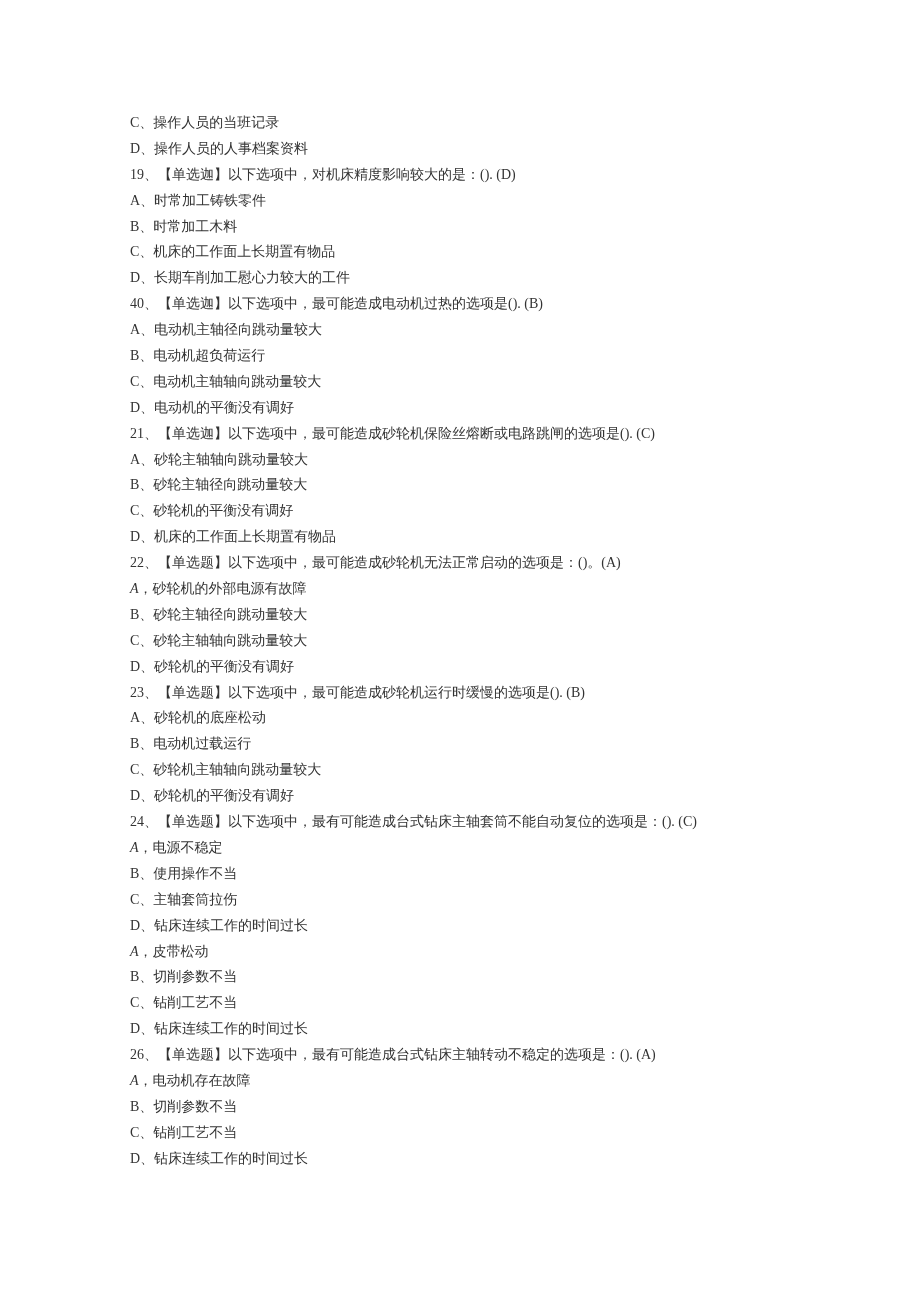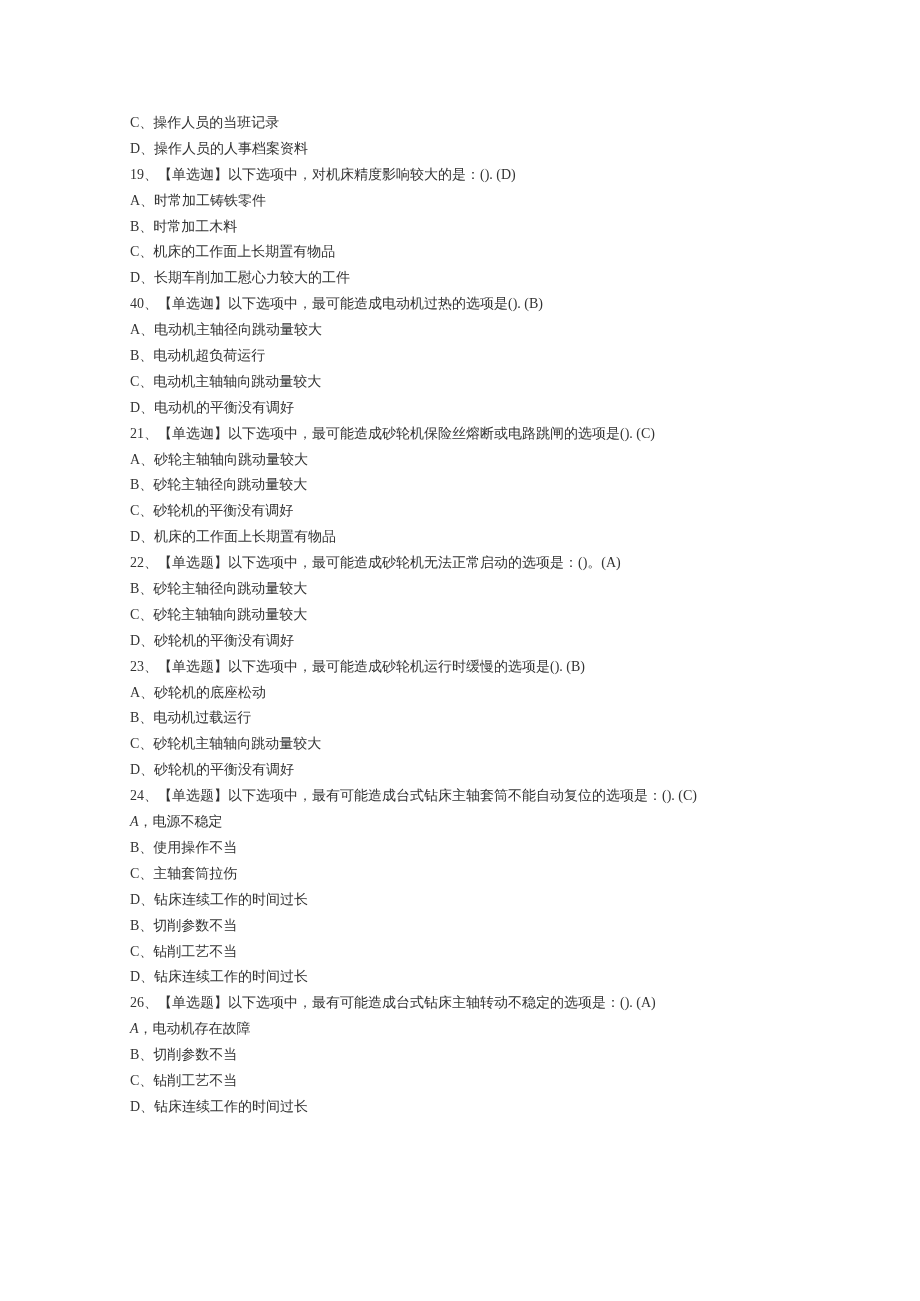--- a/index.html
+++ b/index.html
@@ -40,33 +40,35 @@
     <div class="line">A、电动机主轴径向跳动量较大</div>
     <div class="line">B、电动机超负荷运行</div>
     <div class="line">C、电动机主轴轴向跳动量较大</div>
     <div class="line">D、电动机的平衡没有调好</div>
     <div class="line">21、【单选迦】以下选项中，最可能造成砂轮机保险丝熔断或电路跳闸的选项是(). (C)</div>
     <div class="line">A、砂轮主轴轴向跳动量较大</div>
     <div class="line">B、砂轮主轴径向跳动量较大</div>
     <div class="line">C、砂轮机的平衡没有调好</div>
     <div class="line">D、机床的工作面上长期置有物品</div>
     <div class="line">22、【单选题】以下选项中，最可能造成砂轮机无法正常启动的选项是：()。(A)</div>
+    <div class="line"><span class="italic">A</span><span>，砂轮机的外部电源有故障</span></div>
     <div class="line">B、砂轮主轴径向跳动量较大</div>
     <div class="line">C、砂轮主轴轴向跳动量较大</div>
     <div class="line">D、砂轮机的平衡没有调好</div>
     <div class="line">23、【单选题】以下选项中，最可能造成砂轮机运行时缓慢的选项是(). (B)</div>
     <div class="line">A、砂轮机的底座松动</div>
     <div class="line">B、电动机过载运行</div>
     <div class="line">C、砂轮机主轴轴向跳动量较大</div>
     <div class="line">D、砂轮机的平衡没有调好</div>
     <div class="line">24、【单选题】以下选项中，最有可能造成台式钻床主轴套筒不能自动复位的选项是：(). (C)</div>
     <div class="line"><span class="italic">A</span><span>，电源不稳定</span></div>
     <div class="line">B、使用操作不当</div>
     <div class="line">C、主轴套筒拉伤</div>
     <div class="line">D、钻床连续工作的时间过长</div>
+    <div class="line"><span class="italic">A</span><span>，皮带松动</span></div>
     <div class="line">B、切削参数不当</div>
     <div class="line">C、钻削工艺不当</div>
     <div class="line">D、钻床连续工作的时间过长</div>
     <div class="line">26、【单选题】以下选项中，最有可能造成台式钻床主轴转动不稳定的选项是：(). (A)</div>
     <div class="line"><span class="italic">A</span><span>，电动机存在故障</span></div>
     <div class="line">B、切削参数不当</div>
     <div class="line">C、钻削工艺不当</div>
     <div class="line">D、钻床连续工作的时间过长</div>
   </div>
 

